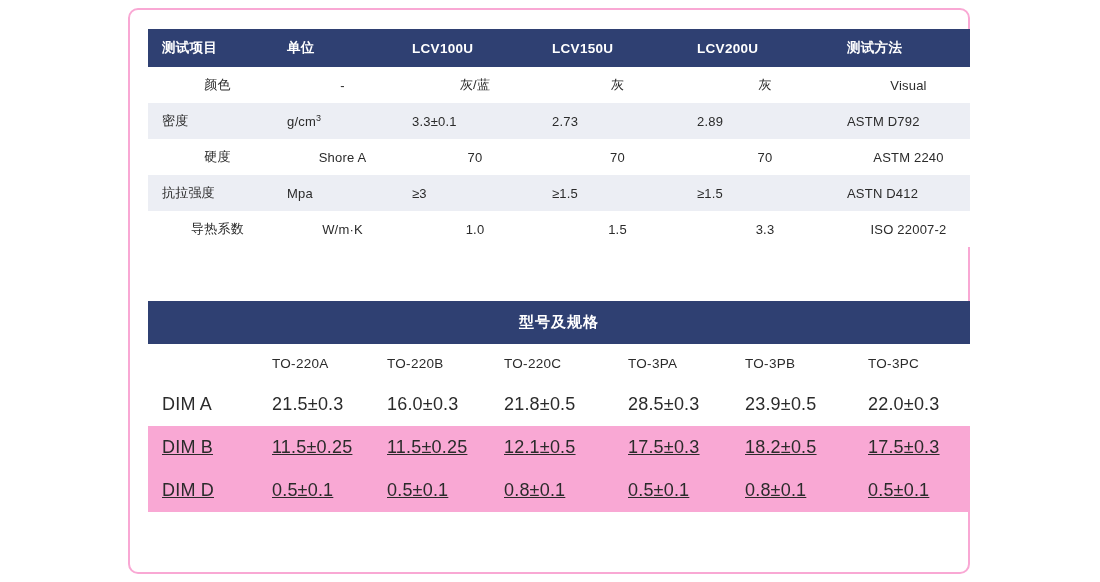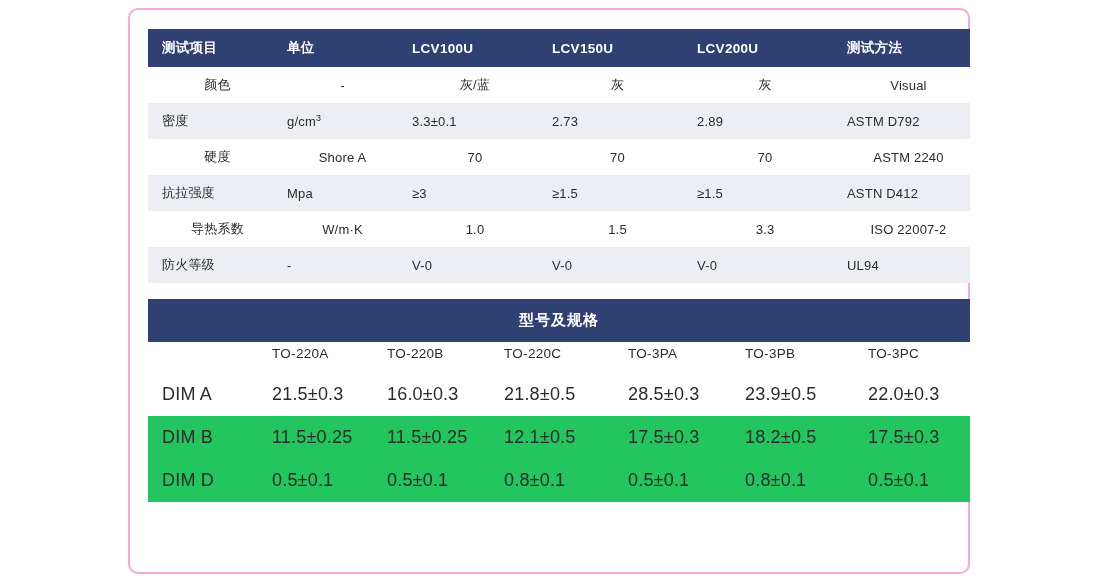--- a/index.html
+++ b/index.html
@@ -68,41 +68,43 @@
   }
   
   .model-title {
     background: #2f4072;
     color: #ffffff;
     font-size: 15px;
     font-weight: bold;
     text-align: center;
     letter-spacing: 1px;
     padding: 12px 0;
+    margin-top: 38px;
   }
   .model th {
     background: #ffffff;
     color: #2b2b2b;
     font-size: 13.5px;
     font-weight: normal;
     text-align: left;
-    padding: 4px 0 12px 14px;
+    padding: 12px 0 12px 14px;
     letter-spacing: 0.3px;
   }
   .model td {
     font-size: 18px;
     color: #2b2b2b;
     padding: 11px 0 11px 14px;
     letter-spacing: 0.2px;
   }
   .model tr.odd td {
     background: #ffffff;
   }
   .model tr.even td {
-    background: #22c55e;
+    background: #f9a8d4;
+    text-decoration: underline;
   }
   sup {
     font-size: 9px;
     vertical-align: baseline;
     position: relative;
     top: -5px;
   }
 </style>
 </head>
 <body>
@@ -162,28 +164,20 @@
           <td>≥1.5</td>
           <td>ASTN D412</td>
         </tr>
         <tr class="odd">
           <td class="first">导热系数</td>
           <td>W/m·K</td>
           <td>1.0</td>
           <td>1.5</td>
           <td>3.3</td>
           <td>ISO 22007-2</td>
-        </tr>
-        <tr class="even">
-          <td class="first">防火等级</td>
-          <td>-</td>
-          <td>V-0</td>
-          <td>V-0</td>
-          <td>V-0</td>
-          <td>UL94</td>
         </tr>
       </tbody>
     </table>
 
     <div class="gap"></div>
 
     <div class="model-title">型号及规格</div>
 
     <table class="model">
       <colgroup>

